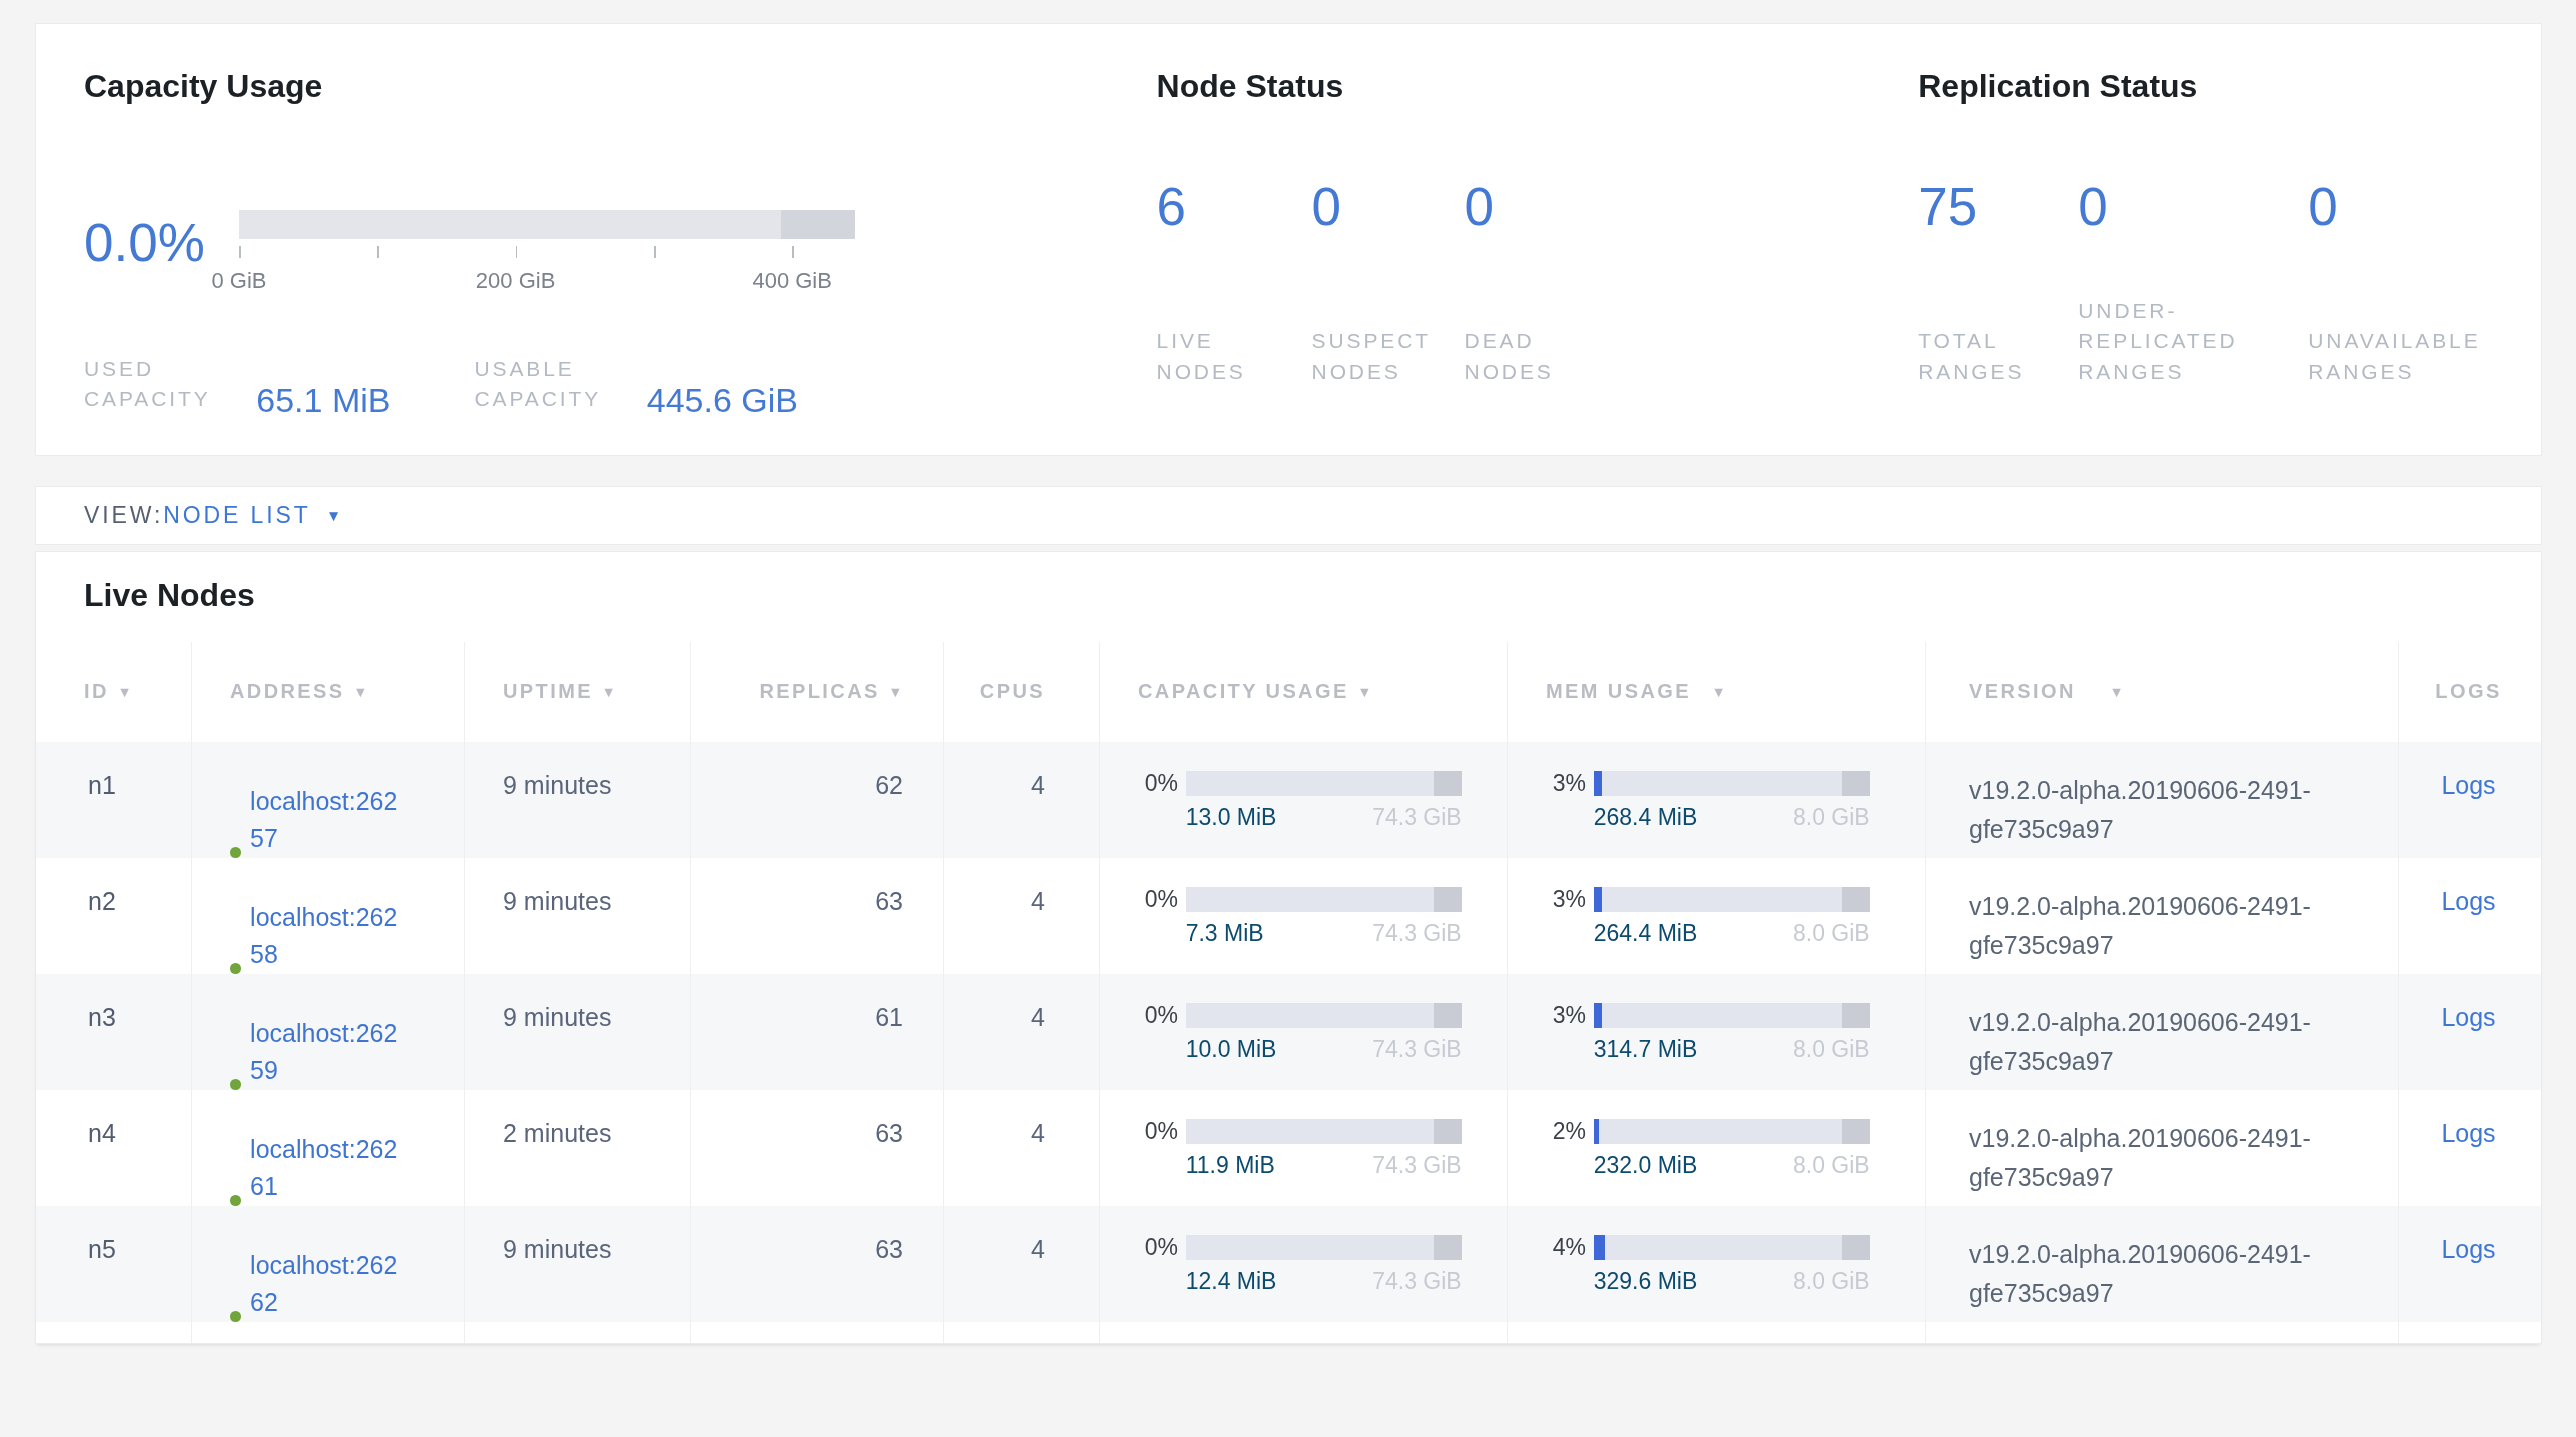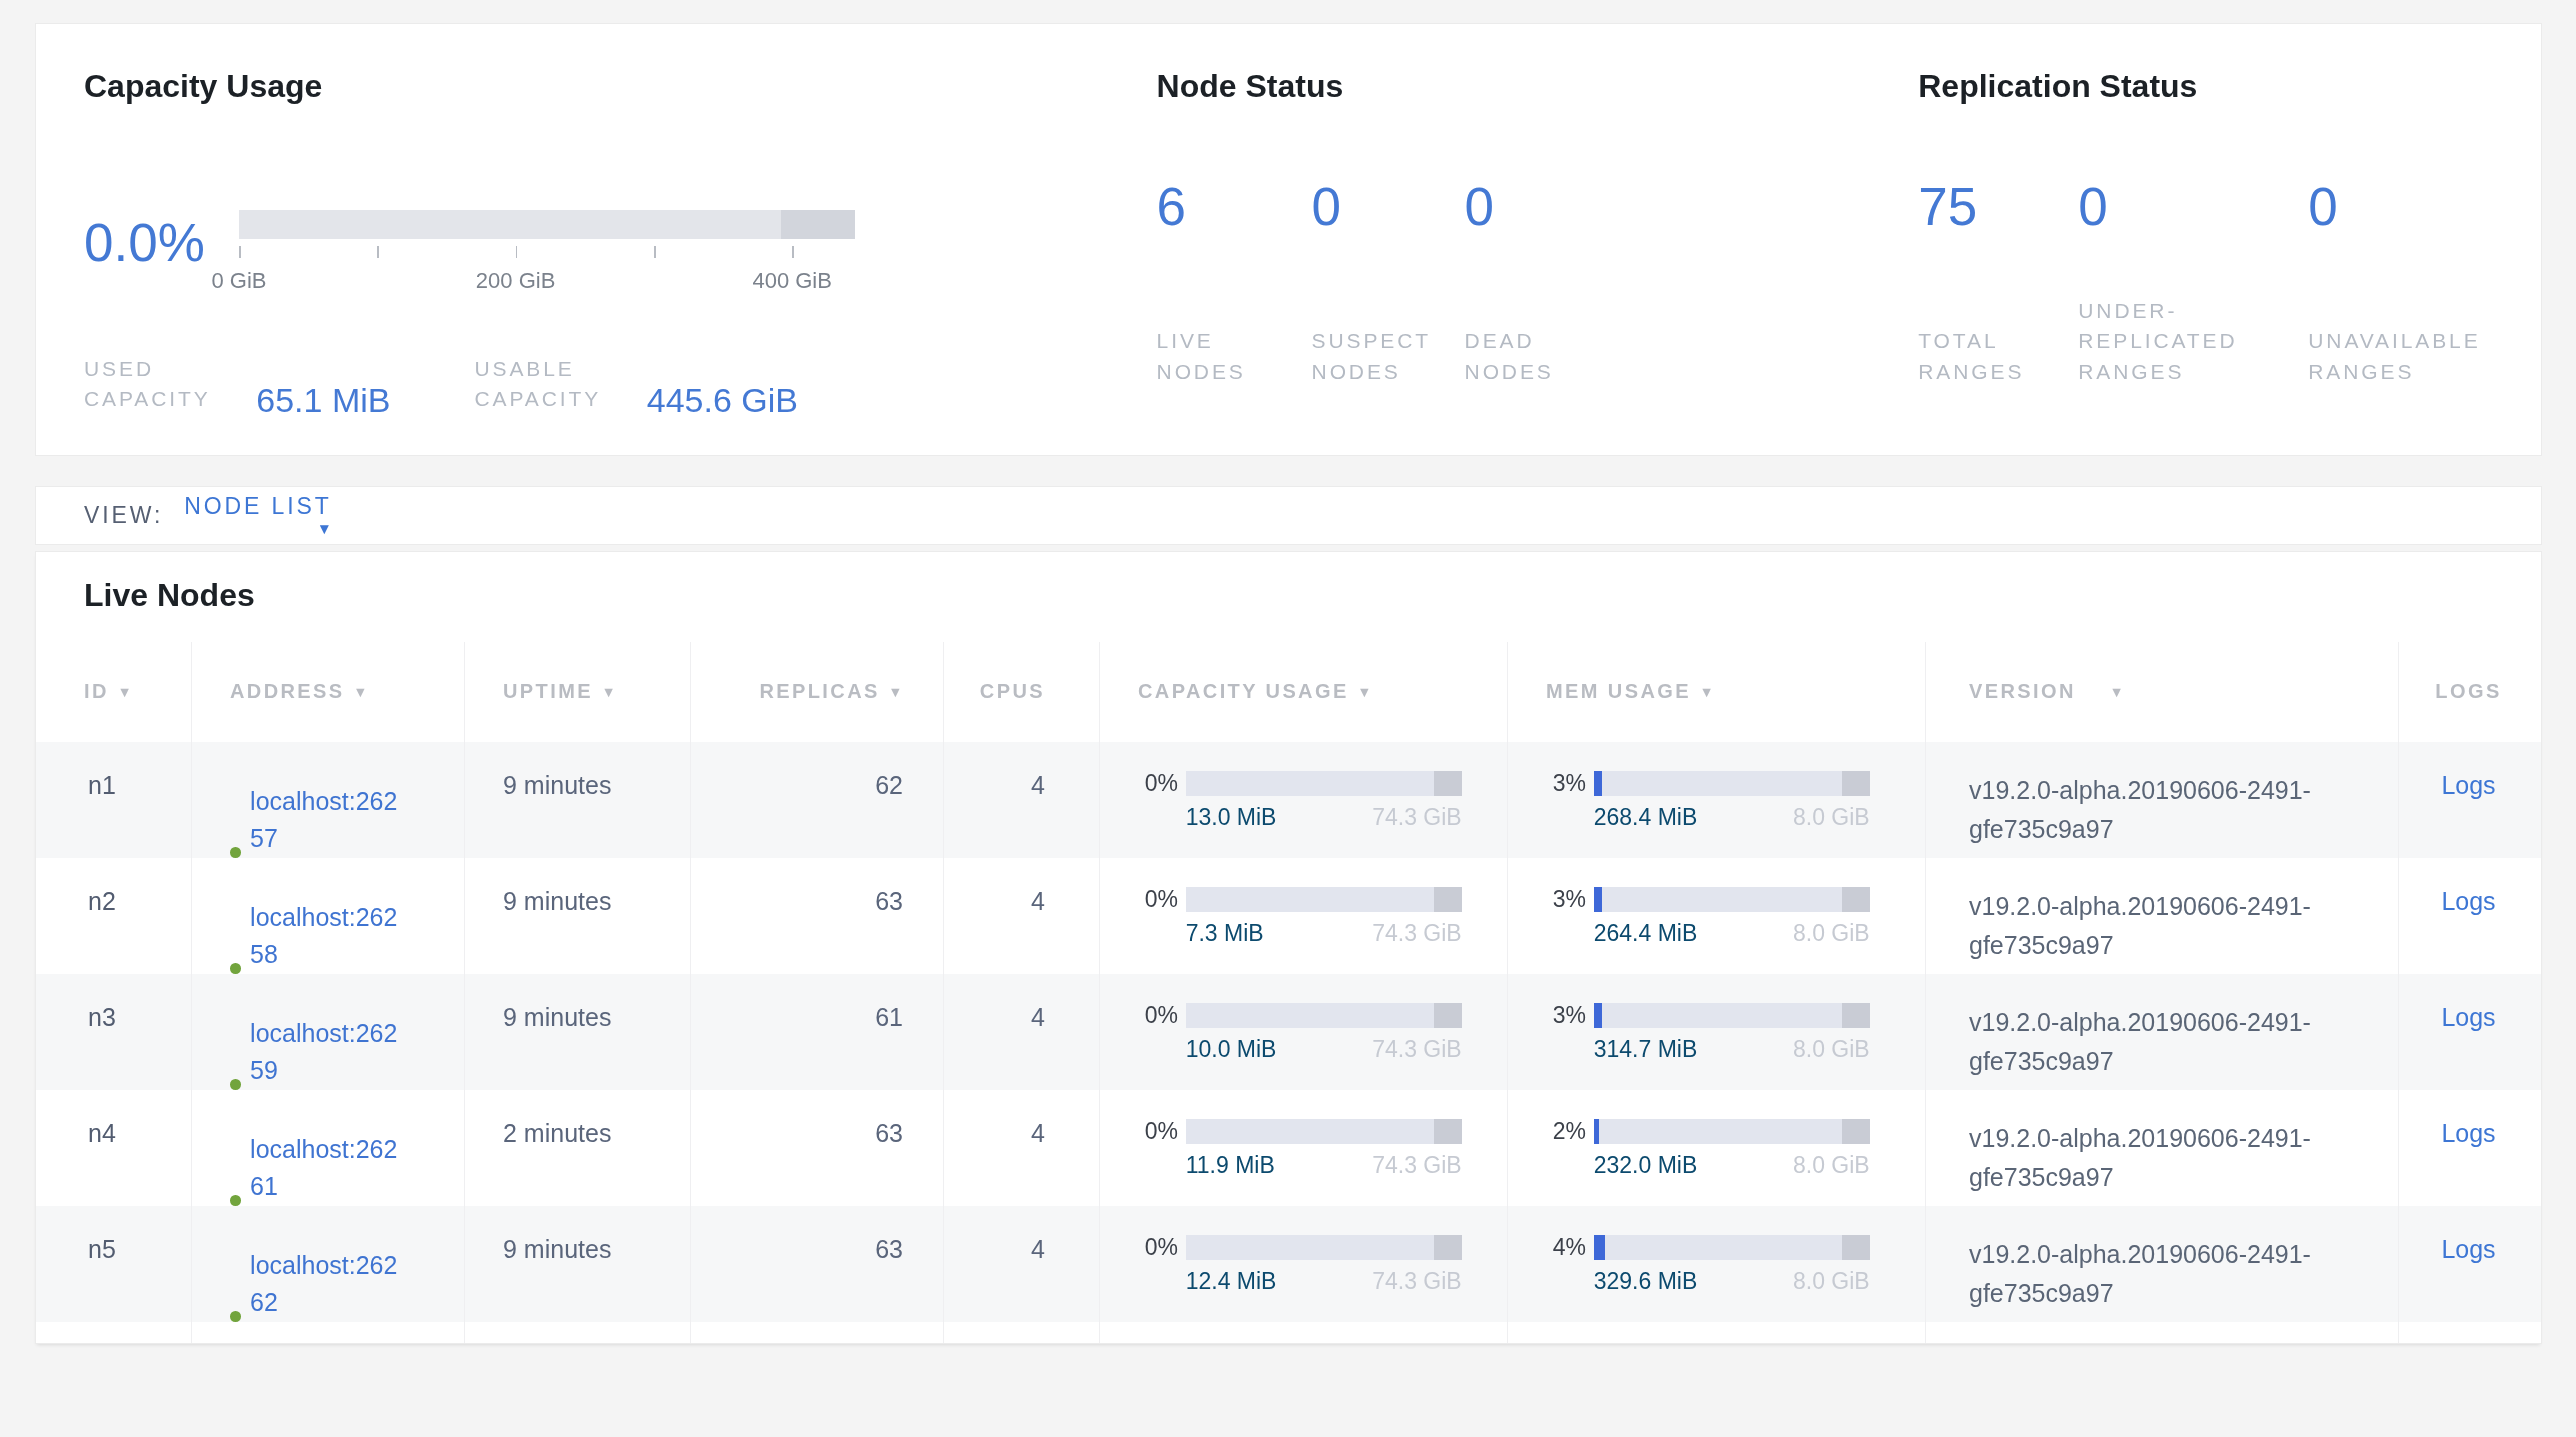--- a/index.html
+++ b/index.html
@@ -66,21 +66,21 @@
     font-size: 34px; color: #4479d4; margin-left: 15.3px; position: relative; top: 4.8px;
     white-space: nowrap;
   }
 
   
   .view-bar {
     margin-top: 30px; height: 59px;
     display: flex; align-items: center; padding-left: 48px;
   }
   .view-label { font-size: 23px; letter-spacing: 2.9px; color: #566073; }
-  .view-select { display: inline-flex; align-items: flex-end; margin-left: 21px; cursor: pointer; flex-direction: column; }
+  .view-select { display: inline-flex; align-items: center; cursor: pointer; }
   .view-select .view-value { font-size: 23px; letter-spacing: 2.9px; color: #3d76d4; }
   .view-select .caret { font-size: 15.3px; color: #3d76d4; margin-left: 15.3px; }
 
   
   .nodes-card { margin-top: 5.8px; height: 793px; overflow: hidden;
     box-shadow: 0 2.9px 3.8px -1.9px rgba(0,0,0,0.12); }
   .ln-title { padding: 25px 0 0 48px; height: 90px; }
 
   .ln-grid {
     display: grid;
@@ -95,21 +95,21 @@
     font-size: 20px; font-weight: 700; letter-spacing: 2.4px;
     color: #b9bcc2; text-transform: uppercase; white-space: nowrap;
   }
   .sort { font-size: 14.4px; margin-left: 8.6px; color: #b9bcc2; }
   .h-id      { padding-left: 48px; }
   .h-addr    { padding-left: 38px; }
   .h-uptime  { padding-left: 38px; }
   .h-replicas{ justify-content: flex-end; padding-right: 38px; }
   .h-cpus    { justify-content: flex-end; padding-right: 54px; }
   .h-cap     { padding-left: 38px; }
-  .h-mem     { padding-left: 38px; }
+  .h-mem     { padding-left: 38px; gap: 12px; }
   .h-version { padding-left: 43px; gap: 25px; }
   .h-logs    { justify-content: center; }
 
   .ln-row { height: 116px; font-size: 25px; color: #5a657b; }
   .ln-row:nth-child(odd) { background: #f6f7f8; }
   .ln-row > div { padding-top: 29px; }
   .col-id       { padding-left: 52px; color: #525c70; }
   .col-addr     { padding-left: 38px; display: flex; align-items: flex-end; }
   .dot { width: 10.5px; height: 10.5px; border-radius: 50%; background: #72a43d;
          margin: 11.5px 9.6px 0 0; flex: none; }

